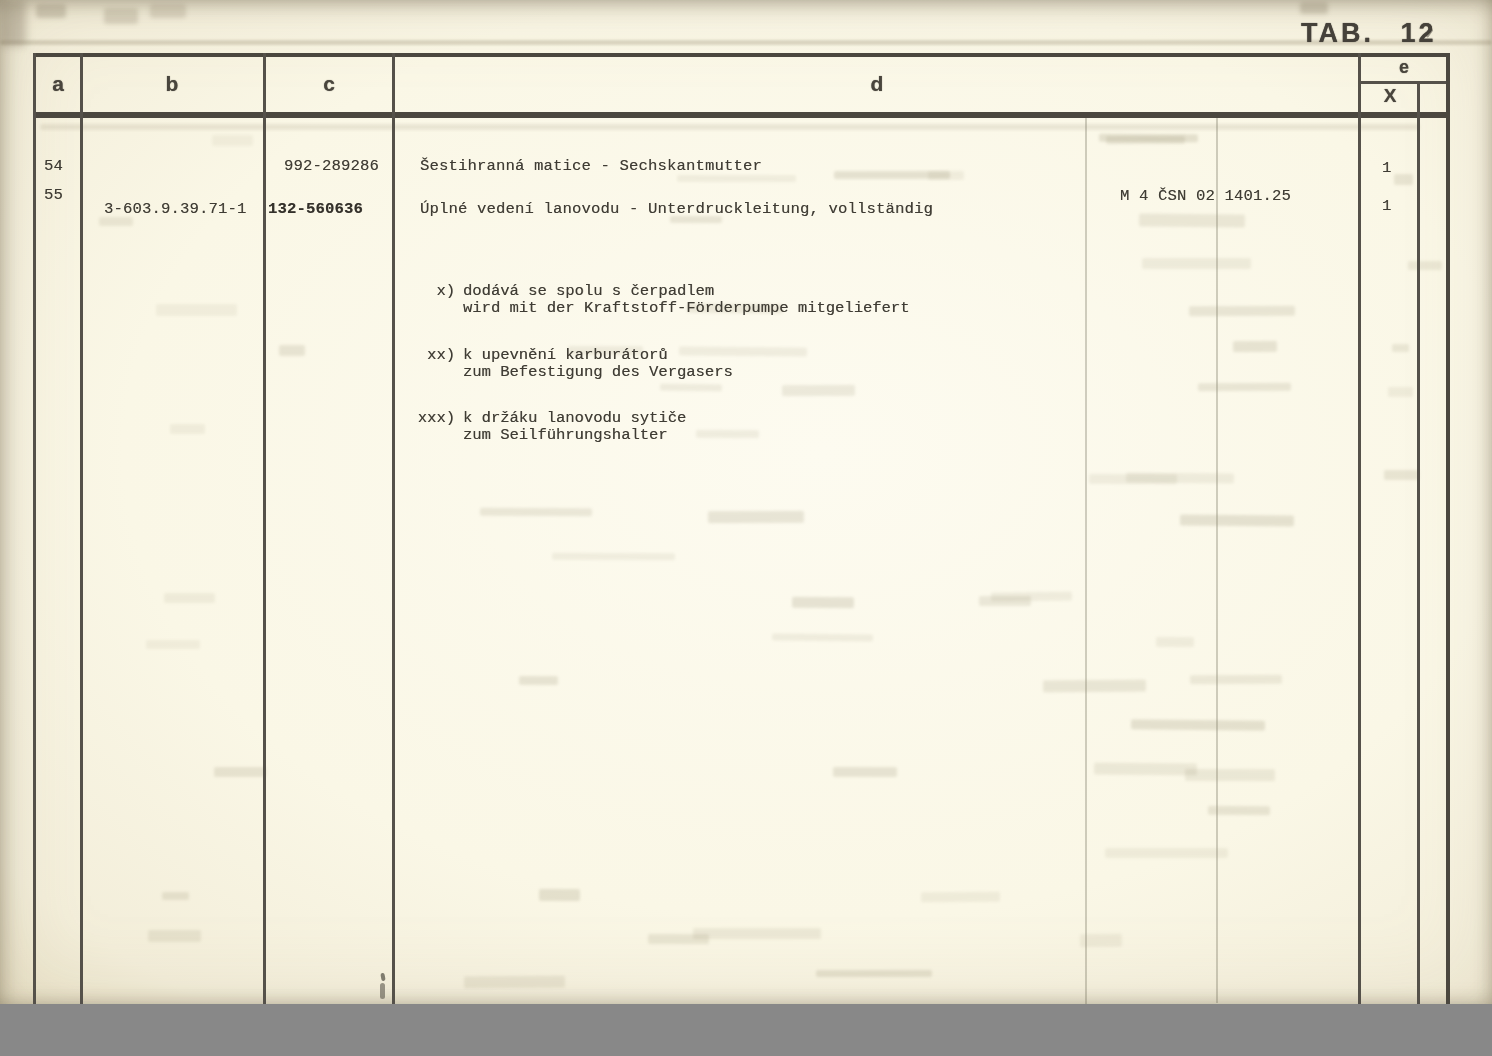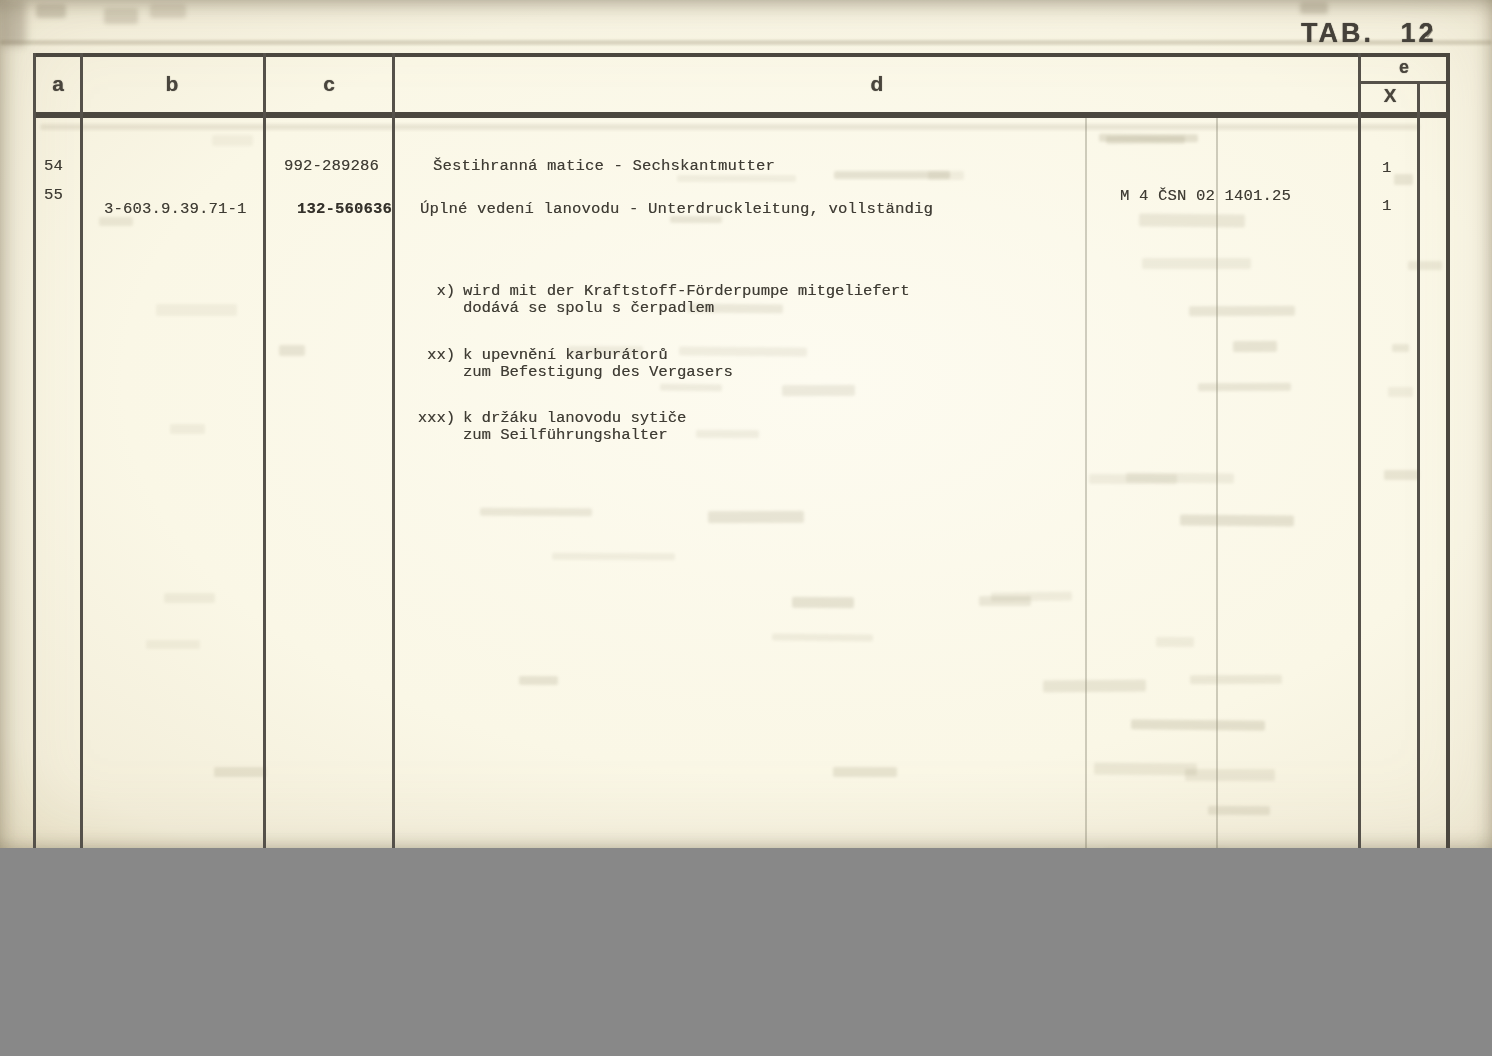--- a/index.html
+++ b/index.html
@@ -1,18 +1,18 @@
 <!DOCTYPE html>
 <html><head>
 <meta charset="utf-8">
 <style>
   html,body{margin:0;padding:0;background:#888;}
   .page{
     position:relative;
-    width:1492px;height:848px;
+    width:1492px;height:1004px;
     background:
       radial-gradient(ellipse at 55% 45%, #fdfbf0 0%, #faf7e6 60%, #f3eeda 88%, #eae3c9 100%);
     overflow:hidden;
     font-family:"Liberation Mono","DejaVu Sans Mono",monospace;
     color:#3f3c34;
     box-shadow:
       inset 0 14px 24px -14px rgba(120,110,85,.6),
       inset 16px 0 26px -16px rgba(120,110,85,.5),
       inset -12px 0 20px -12px rgba(130,120,95,.45),
       inset 0 -12px 20px -12px rgba(130,120,95,.4),
@@ -160,38 +160,38 @@
   <span class="hdr" style="left:58px;top:72px;font-size:21px;">a</span>
   <span class="hdr" style="left:172px;top:72px;font-size:21px;">b</span>
   <span class="hdr" style="left:329px;top:72px;font-size:21px;">c</span>
   <span class="hdr" style="left:877px;top:72px;font-size:21px;">d</span>
   <span class="hdr" style="left:1404px;top:57px;font-size:18px;">e</span>
   <span class="hdr" style="left:1390px;top:85px;font-size:19px;">X</span>
 
   <div>
     <span class="tw" style="left:44px;top:156px;">54</span>
     <span class="tw" style="left:284px;top:156px;">992-289286</span>
-    <span class="tw" style="left:420px;top:156px;margin-left:13px;">Šestihranná matice - Sechskantmutter</span>
+    <span class="tw" style="left:420px;top:156px;">Šestihranná matice - Sechskantmutter</span>
     <span class="tw" style="left:1120px;top:156px;margin-top:30px;">M 4 ČSN 02 1401.25</span>
     <span class="tw" style="left:1382px;top:158px;">1</span>
   </div>
 
   <div>
     <span class="tw" style="left:44px;top:185px;">55</span>
     <span class="tw" style="left:104px;top:199px;">3-603.9.39.71-1</span>
-    <span class="tw bold" style="left:297px;top:199px;">132-560636</span>
+    <span class="tw bold" style="left:268px;top:199px;">132-560636</span>
     <span class="tw" style="left:420px;top:199px;">Úplné vedení lanovodu - Unterdruckleitung, vollständig</span>
     <span class="tw" style="left:1382px;top:196px;">1</span>
   </div>
 
   <div class="fn" style="top:283px;">
     <span class="marker">x)</span>
     <div class="lines">
+      <div>dodává se spolu s čerpadlem</div>
       <div>wird mit der Kraftstoff-Förderpumpe mitgeliefert</div>
-      <div>dodává se spolu s čerpadlem</div>
     </div>
   </div>
   <div class="fn" style="top:410px;">
     <span class="marker">xxx)</span>
     <div class="lines">
       <div>k držáku lanovodu sytiče</div>
       <div>zum Seilführungshalter</div>
     </div>
   </div>
   <div class="fn" style="top:347px;">

